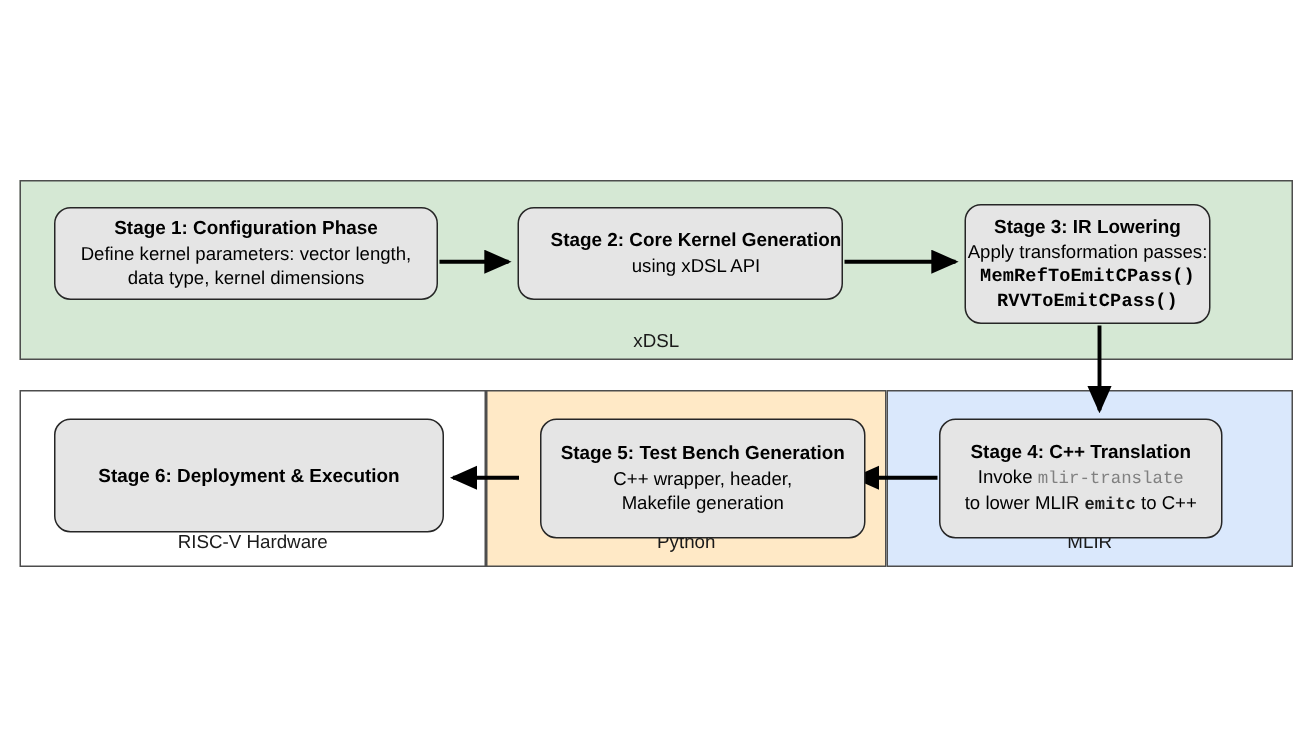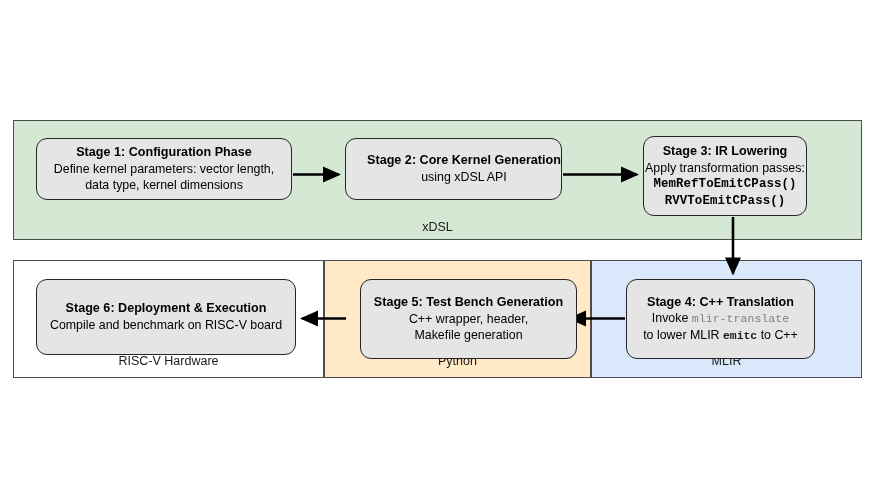--- a/index.html
+++ b/index.html
@@ -165,16 +165,15 @@
   </div>
 
   <div class="stage" id="stage5">
     <div class="s-title">Stage 5: Test Bench Generation</div>
     <div class="s-line">C++ wrapper, header,</div>
     <div class="s-line">Makefile generation</div>
   </div>
 
   <div class="stage" id="stage6">
     <div class="s-title">Stage 6: Deployment &amp; Execution</div>
-    <div class="s-line">Compile and benchmark on RISC-V board</div>
   </div>
 
 </div>
 
 </body></html>

